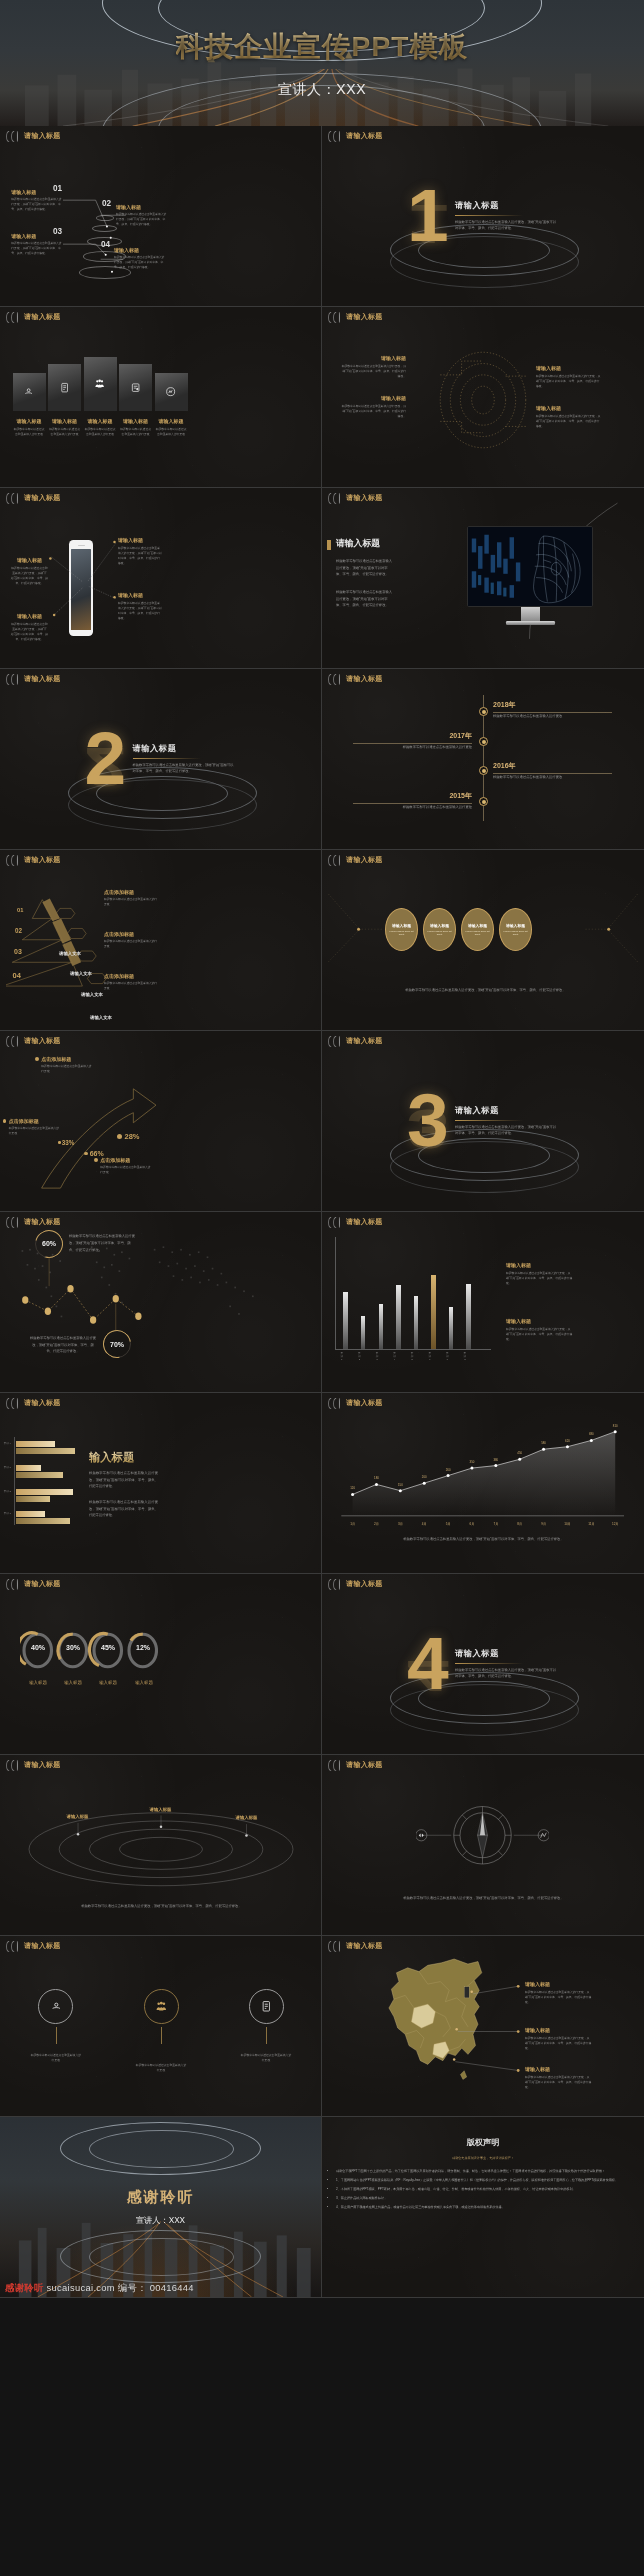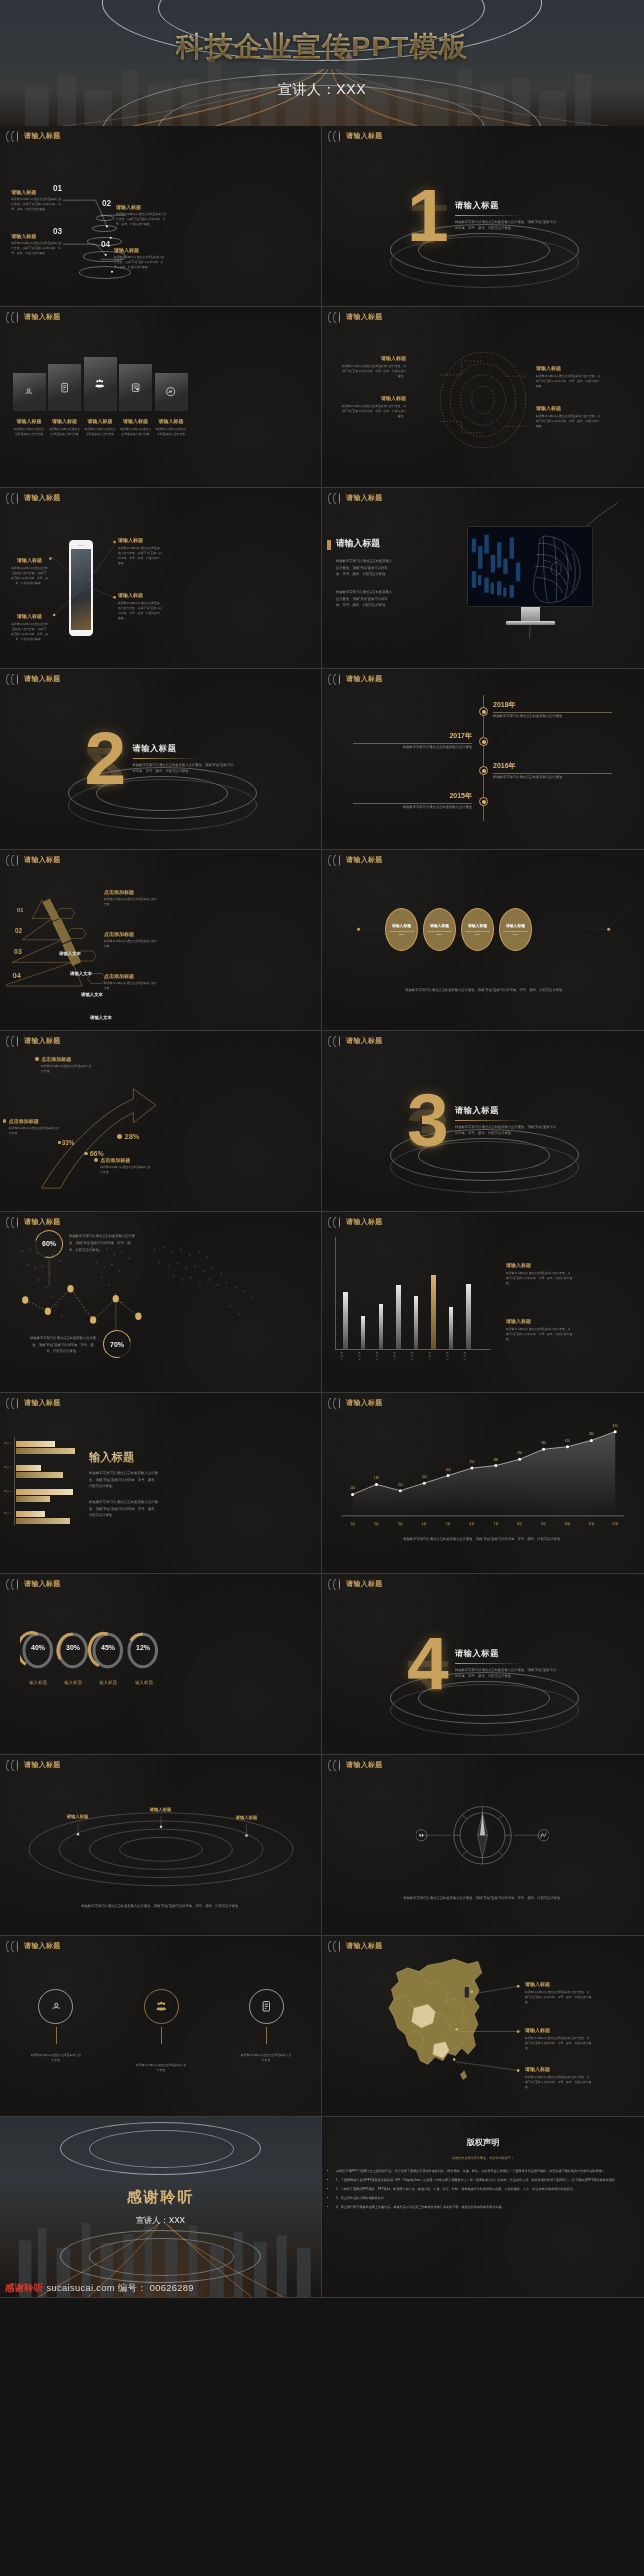--- a/index.html
+++ b/index.html
@@ -1196,21 +1196,21 @@
       <div class="hero-ring" style="width:201px;height:53px;left:60px;bottom:14px;border-color:rgba(200,210,220,.45)"></div>
       <div class="hero-ring" style="width:145px;height:38px;left:89px;bottom:21.4px;border-color:rgba(200,210,220,.4)"></div>
       <div style="position:absolute;inset:0;display:flex;flex-direction:column;align-items:center;justify-content:center;z-index:5">
         <div class="thanks-title">感谢聆听</div>
         <div class="thanks-sub">宣讲人：XXX</div>
       </div>
       <div class="wm">
         <span class="red">感谢聆听</span>
         <span>sucaisucai.com</span>
         <span>编号：</span>
-        <span>00626289</span>
+        <span>00416444</span>
       </div>
     </div>
 
     <div class="slide nb">
       <div class="cr-title" style="position:absolute;left:0;right:0;top:20px">版权声明</div>
       <div class="cr-lead" style="position:absolute;left:38px;right:38px;top:35px">感谢您支持原创设计事业，支持设计版权产！</div>
       <ul class="cr-list" style="position:absolute;left:0;right:0;top:45px">
         <li>感谢您下载PPT千图网平台上提供的产品，为了您和千图网以及原创作者的利益，请勿复制、传播、销售，否则将承担法律责任！千图网将对作品进行维权，按照传播下载次数的十倍进行索取赔偿！</li>
         <li>1、千图网网站出售的PPT模版是免版税类（RF：Royalty-free）正版受《中华人民共和国著作法》和《世界版权公约》的保护，作品的所有权、版权和著作权归千图网所有，您下载的是PPT模版素材使用权。</li>
         <li>2、不得将千图网的PPT模版、PPT素材，本身用于再出售，或者出租、出借、转让、分销、发布或者作为礼物供他人使用，不得转授权、出卖、转让本协议或本协议中的权利。</li>

